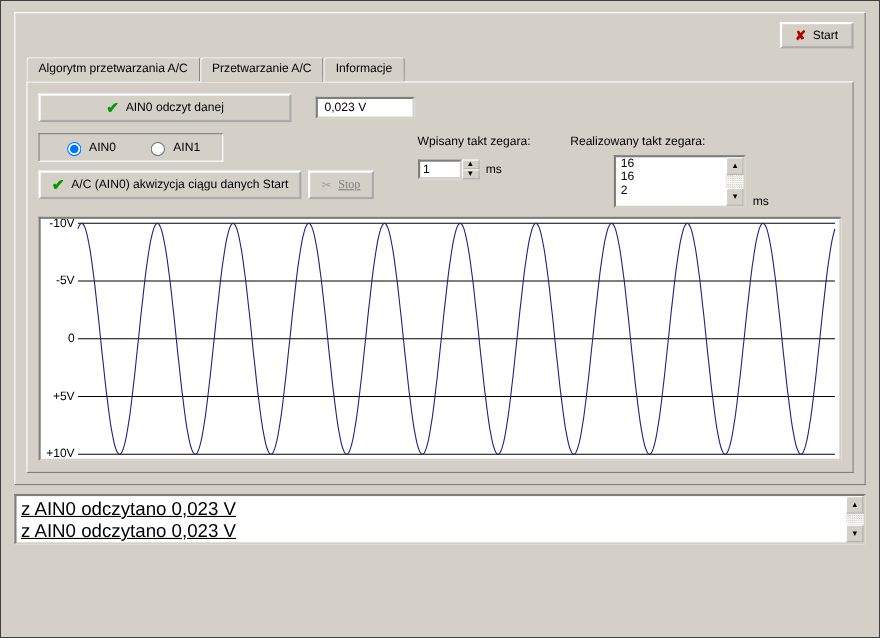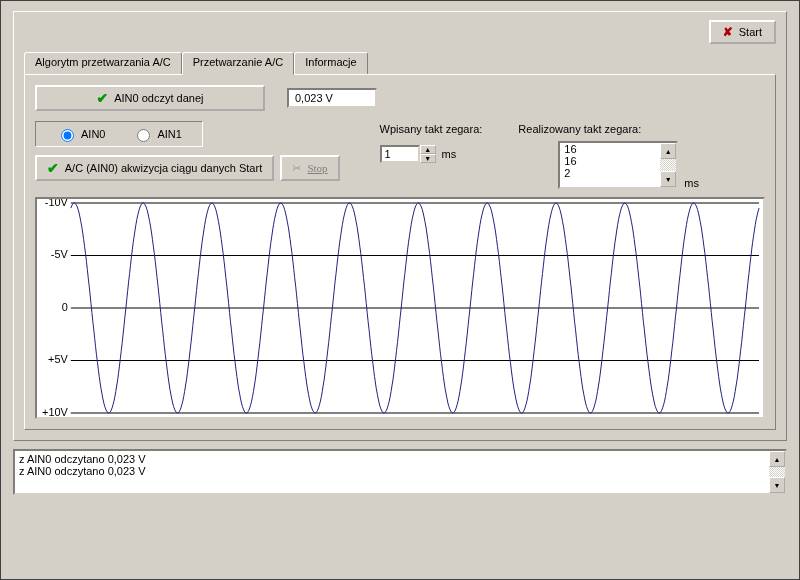--- a/index.html
+++ b/index.html
@@ -204,21 +204,22 @@
     margin-top: 8px;
     border: 2px inset #d4d0c8;
     background: #fff;
     height: 46px;
     position: relative;
   }
   .log-inner {
     position: absolute;
     left: 0; top: 0; right: 16px; bottom: 0;
     padding: 2px 4px;
-    font-size: 11px;
+    font-size: 17px;
+    text-decoration: underline;
   }
   .scrollbar-log {
     position: absolute;
     right: 0; top: 0; bottom: 0;
     width: 16px;
     display: flex;
     flex-direction: column;
   }
 </style>
 </head>

